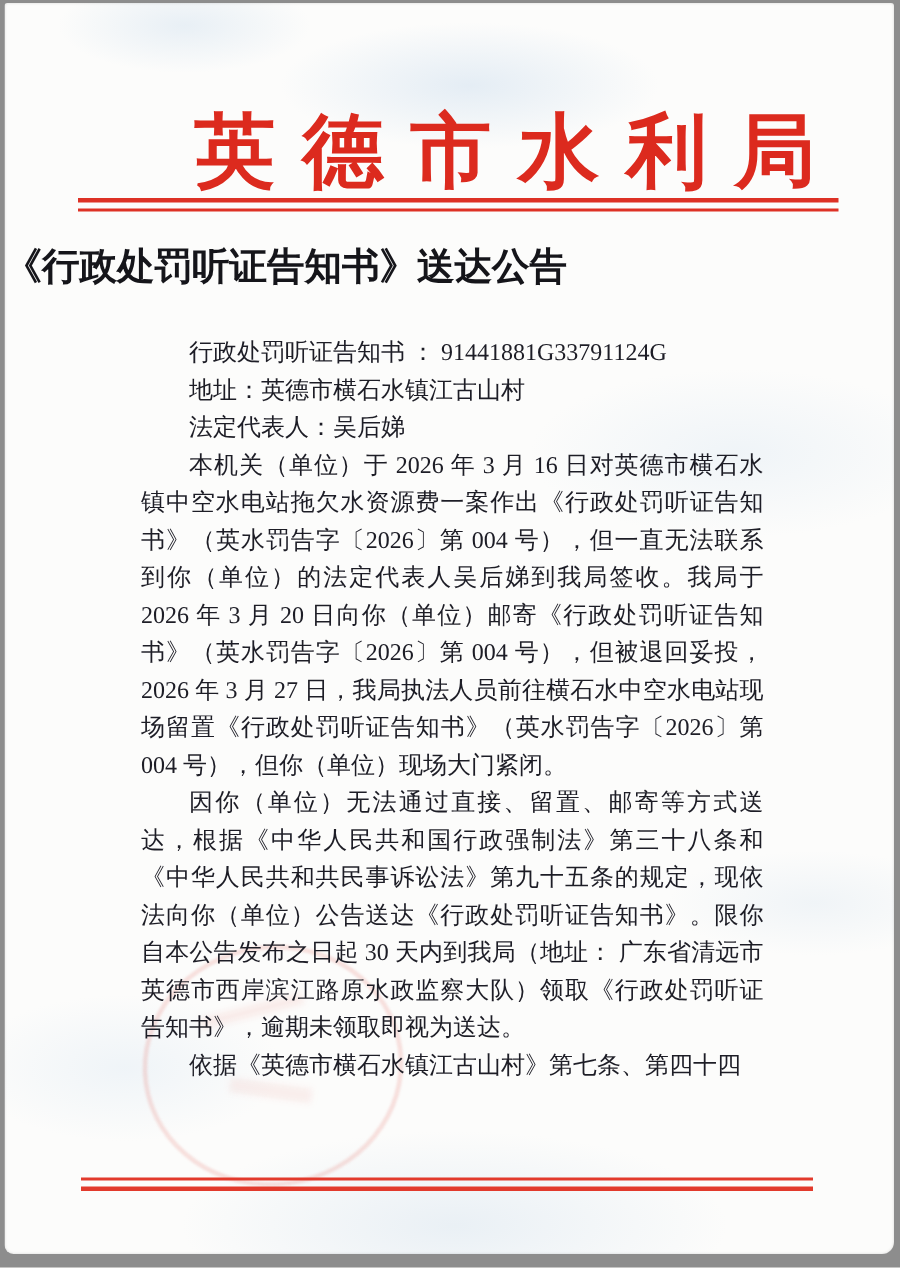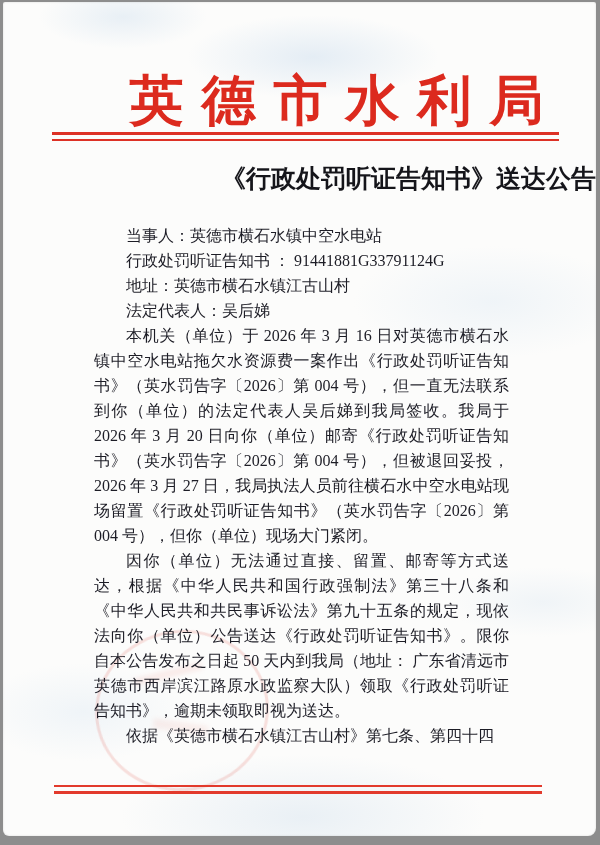--- a/index.html
+++ b/index.html
@@ -54,21 +54,21 @@
     width: 507px;
     background: #dd3125;
   }
   .hrule.thick { top: 130px; height: 3px; }
   .hrule.thin  { top: 137px; height: 2px; }
   .doc-title {
     position: absolute;
     top: 161px;
     left: 0;
     width: 100%;
-    text-align: right;
+    text-align: left;
     font-size: 25px;
     line-height: 32px;
     font-weight: bold;
     color: #15151a;
     letter-spacing: 0px;
     white-space: nowrap;
   }
   .body-text {
     position: absolute;
     top: 221px;
@@ -134,25 +134,24 @@
   <div class="hrule thick"></div>
   <div class="hrule thin"></div>
 
   <div class="doc-title">《行政处罚听证告知书》送达公告</div>
 
   <div class="seal-ghost"></div>
   <div class="seal-smear-1"></div>
   <div class="seal-smear-2"></div>
 
   <div class="body-text">
-    <p>当事人：英德市横石水镇中空水电站</p>
     <p>行政处罚听证告知书 ： 91441881G33791124G</p>
     <p>地址：英德市横石水镇江古山村</p>
     <p>法定代表人：吴后娣</p>
     <p>本机关（单位）于 2026 年 3 月 16 日对英德市横石水镇中空水电站拖欠水资源费一案作出《行政处罚听证告知书》（英水罚告字〔2026〕第 004 号），但一直无法联系到你（单位）的法定代表人吴后娣到我局签收。我局于 2026 年 3 月 20 日向你（单位）邮寄《行政处罚听证告知书》（英水罚告字〔2026〕第 004 号），但被退回妥投，2026 年 3 月 27 日，我局执法人员前往横石水中空水电站现场留置《行政处罚听证告知书》（英水罚告字〔2026〕第 004 号），但你（单位）现场大门紧闭。</p>
-    <p>因你（单位）无法通过直接、留置、邮寄等方式送达，根据《中华人民共和国行政强制法》第三十八条和《中华人民共和共民事诉讼法》第九十五条的规定，现依法向你（单位）公告送达《行政处罚听证告知书》。限你自本公告发布之日起 50 天内到我局（地址： 广东省清远市英德市西岸滨江路原水政监察大队）领取《行政处罚听证告知书》，逾期未领取即视为送达。</p>
+    <p>因你（单位）无法通过直接、留置、邮寄等方式送达，根据《中华人民共和国行政强制法》第三十八条和《中华人民共和共民事诉讼法》第九十五条的规定，现依法向你（单位）公告送达《行政处罚听证告知书》。限你自本公告发布之日起 30 天内到我局（地址： 广东省清远市英德市西岸滨江路原水政监察大队）领取《行政处罚听证告知书》，逾期未领取即视为送达。</p>
     <p>依据《英德市横石水镇江古山村》第七条、第四十四</p>
   </div>
 
   <div class="frule thin"></div>
   <div class="frule thick"></div>
 
 </div>
 
 </body></html>

